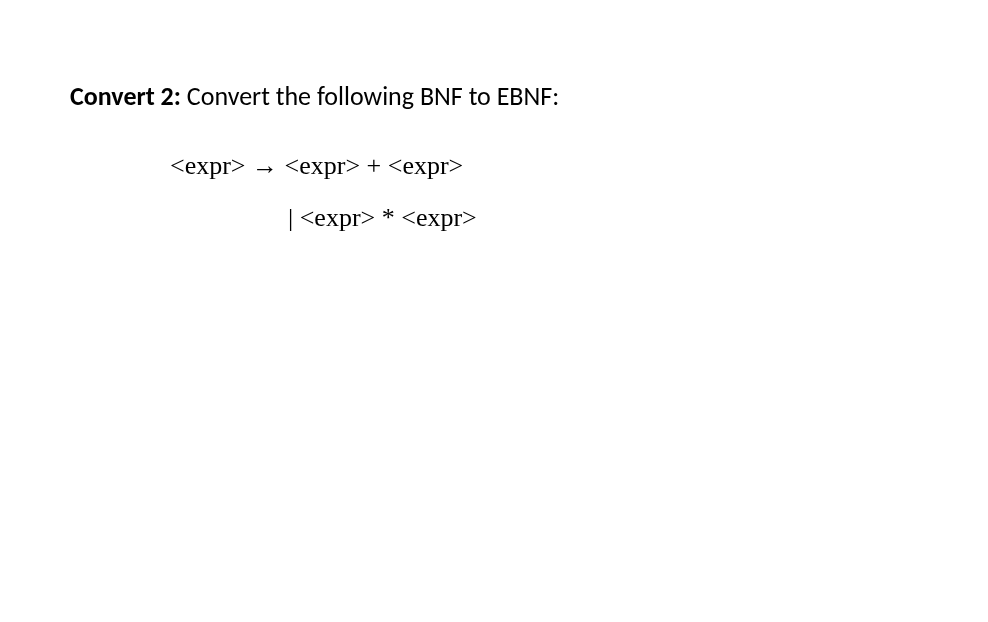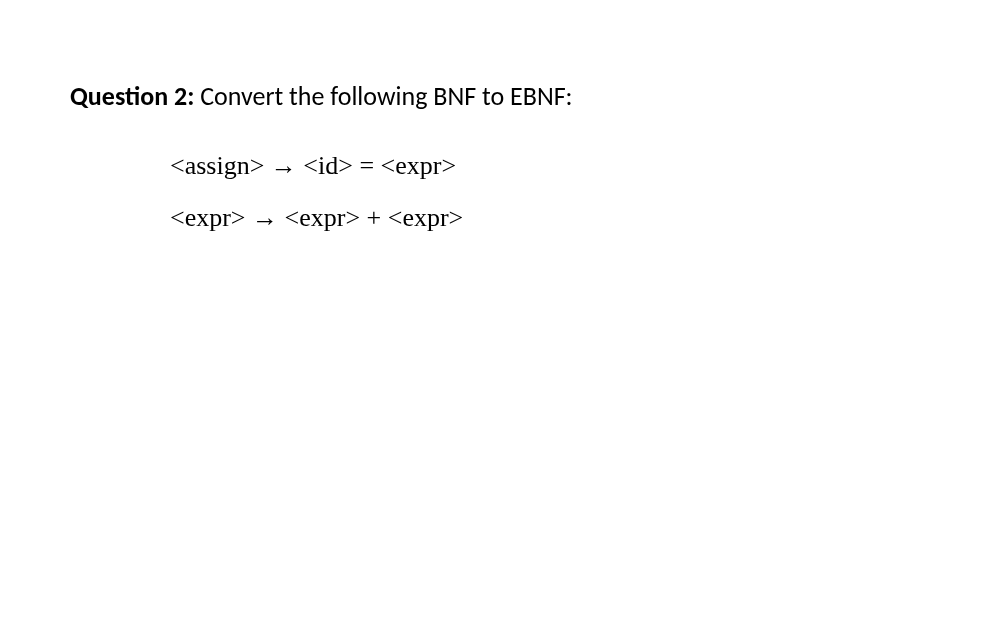--- a/index.html
+++ b/index.html
@@ -33,19 +33,19 @@
       white-space: nowrap;
     }
     .continuation {
       padding-left: 118px;
     }
   </style>
 </head>
 <body>
 
 <div class="question-header">
-  <span class="question-label">Question 2:</span><span> Convert the following BNF to EBNF:</span>
+  <span class="question-label">Convert 2:</span><span> Convert the following BNF to EBNF:</span>
 </div>
 
 <div class="grammar-block">
-  <div class="rule">&lt;assign&gt; → &lt;id&gt; = &lt;expr&gt;</div>
   <div class="rule">&lt;expr&gt; → &lt;expr&gt; + &lt;expr&gt;</div>
+  <div class="rule continuation">| &lt;expr&gt; * &lt;expr&gt;</div>
 </div>
 
 </body></html>

